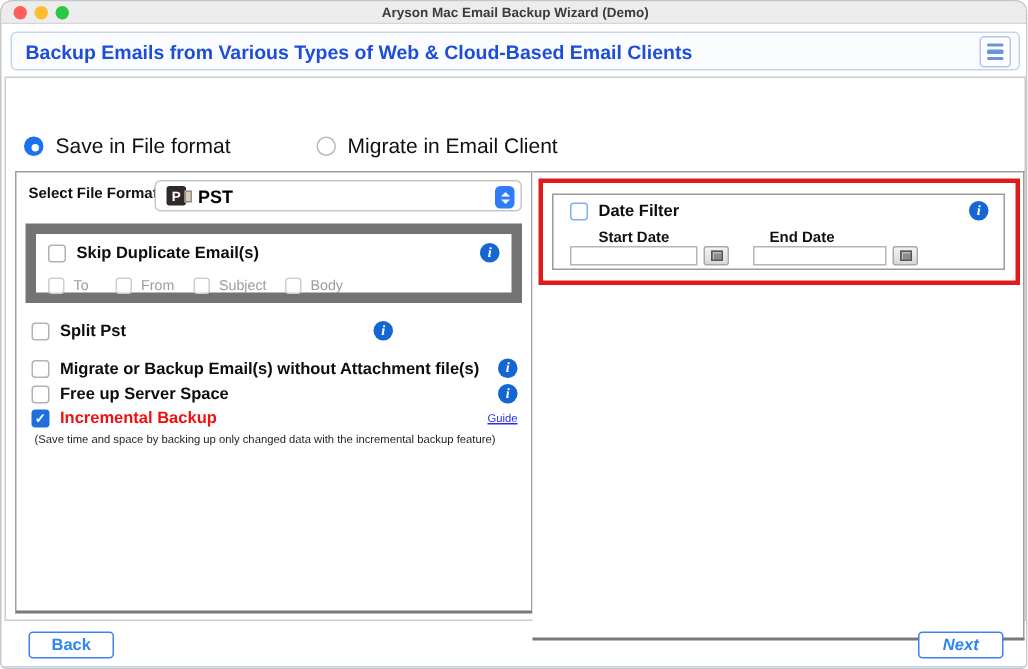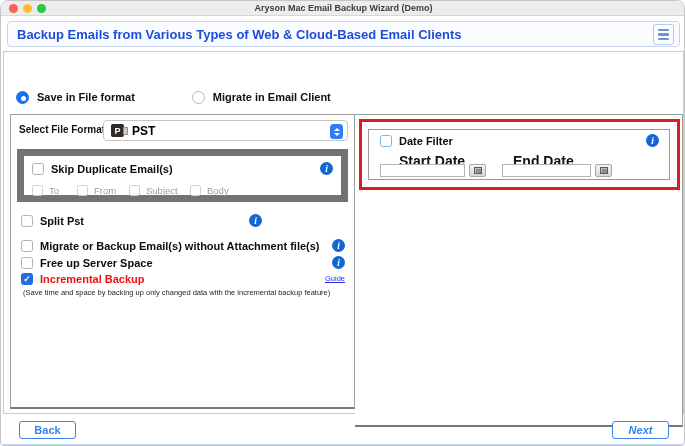--- a/index.html
+++ b/index.html
@@ -40,21 +40,21 @@
   
   .main-box {
     position:absolute; left:2px; top:50px; width:681px; height:363px;
     background:#fff; border:1px solid #cbcbcb;
   }
   
   .radio-row { position:absolute; left:12px; top:38px; height:14px; display:flex; align-items:center; }
   .radio { width:13px; height:13px; border-radius:50%; background:#fff; border:1px solid #b9b9b9; position:relative; }
   .radio.sel { background:#1a72f2; border:1px solid #1a72f2; }
   .radio.sel::after { content:""; position:absolute; left:4px; top:4px; width:5px; height:5px; border-radius:50%; background:#fff; }
-  .radio-lbl { font-size:11px; font-weight:700; color:#101010; margin-left:8px; }
+  .radio-lbl { font-size:14px; font-weight:400; color:#101010; margin-left:8px; }
   .radio-gap { width:57px; }
   
   .left-panel {
     position:absolute; left:6px; top:62px; width:345px; height:295px;
     border:1px solid #9e9e9e; border-bottom:2px solid #787878; background:#fff;
   }
   .right-panel {
     position:absolute; left:351px; top:62px; width:328px; height:313px;
     border:1px solid #9e9e9e; border-left:none; border-bottom:2px solid #787878; background:#fff;
   }
@@ -100,21 +100,21 @@
   .opt-lbl.red { color:#ee1111; }
   .row-info { position:absolute; top:0; }
   .guide-link { position:absolute; right:9px; top:2px; font-size:7.5px; color:#2b2bee; text-decoration:underline; cursor:pointer; }
   .incr-desc { position:absolute; left:12px; top:173px; font-size:7.5px; color:#1e1e1e; }
   
   .red-box { position:absolute; left:4px; top:4px; width:321px; height:71px; border:3px solid #df1b1b; }
   .df-panel { position:absolute; left:6px; top:7px; width:302px; height:51px; border:1px solid #9a9a9a; background:#fff; }
   .df-row { position:absolute; left:11px; top:5px; display:flex; align-items:center; }
   .df-lbl { font-size:11px; font-weight:700; color:#0d0d0d; margin-left:7px; }
   .df-info { position:absolute; right:10px; top:4px; }
-  .date-lbl { position:absolute; top:23px; font-size:14px; font-weight:700; color:#111;text-align:center; }
+  .date-lbl { position:absolute; top:23px; font-size:10px; font-weight:700; color:#111;text-align:center; }
   .date-input { position:absolute; top:34px; height:13px; border:1px solid #b5b5b5; background:#fff; font-size:9px; padding:0 3px; }
   .cal-btn { position:absolute; top:34px; width:17px; height:13px; background:linear-gradient(#f4f4f4,#d8d8d8);
     border:1px solid #a8a8a8; border-radius:2px; display:flex; align-items:center; justify-content:center; cursor:pointer; }
   .cal-ic { width:8px; height:7px; background:#8d8d8d; border:1px solid #585858; box-shadow:inset 1px 1px 0 #bdbdbd; }
   
   .nav-btn { position:absolute; top:420px; width:57px; height:18px; background:#fff; border:1px solid #3b82f0;
     border-radius:3px; font-size:11px; font-weight:700; color:#2e86f0; display:flex; align-items:center; justify-content:center; cursor:pointer; }
   .nav-btn.back { left:18px; }
   .nav-btn.next { left:611px;font-style:italic; }
   .bottom-line { position:absolute; left:0; top:443px; width:685px; height:2px; background:#c2d4ee; }

